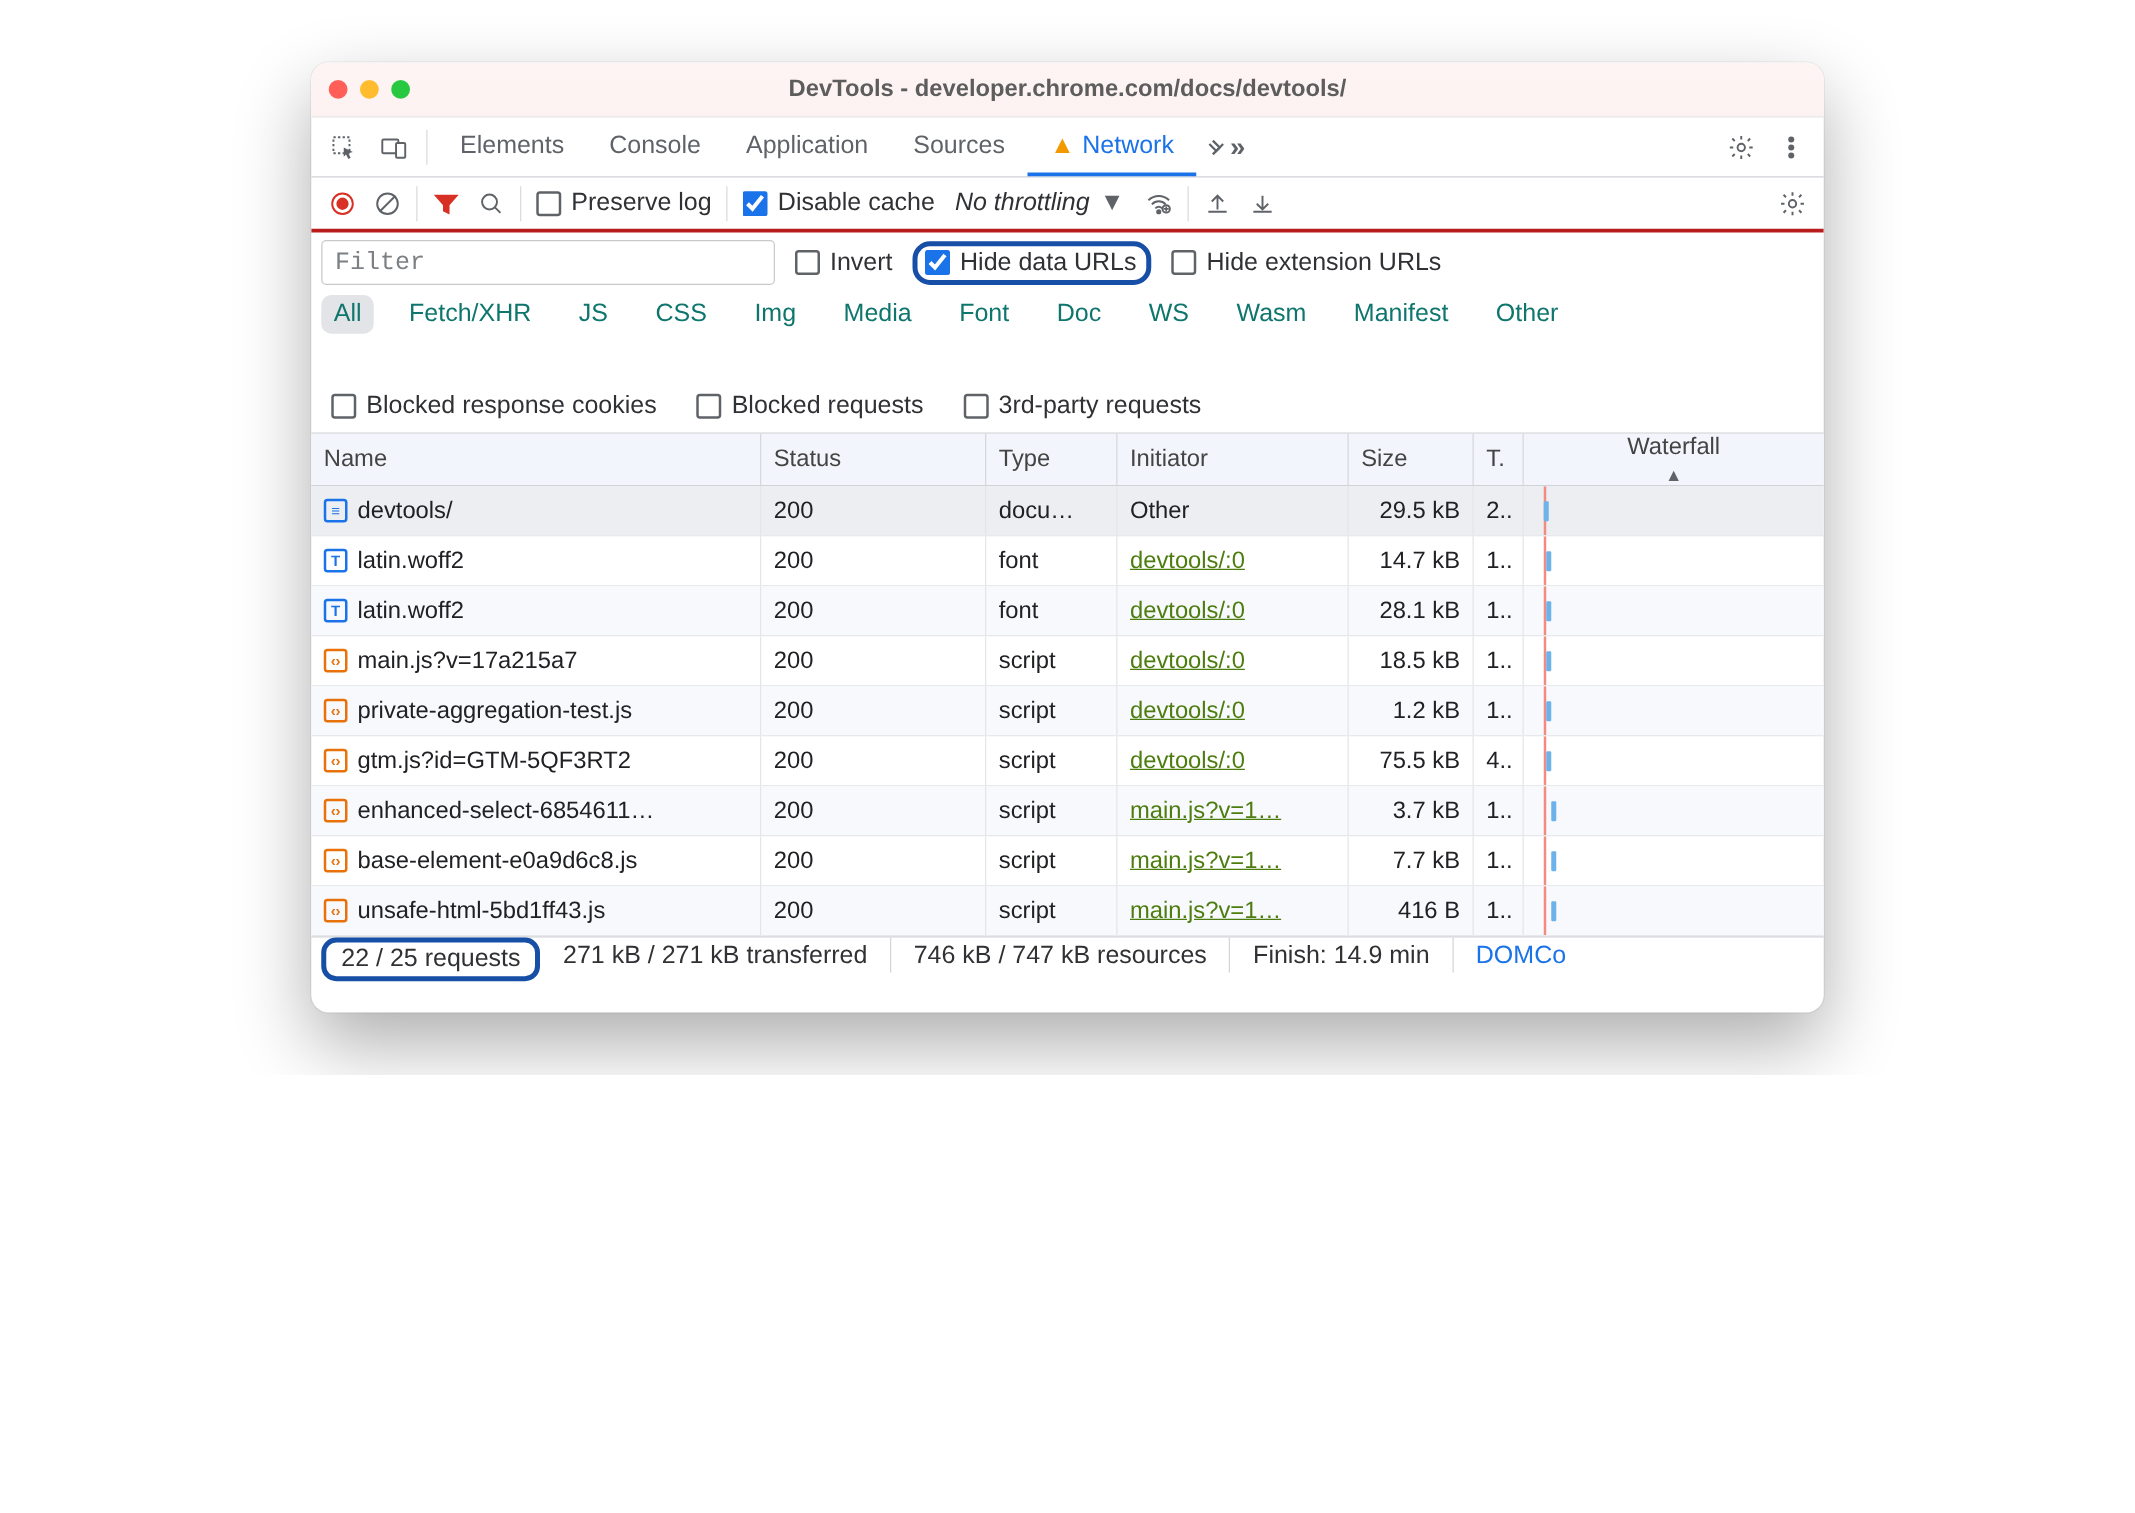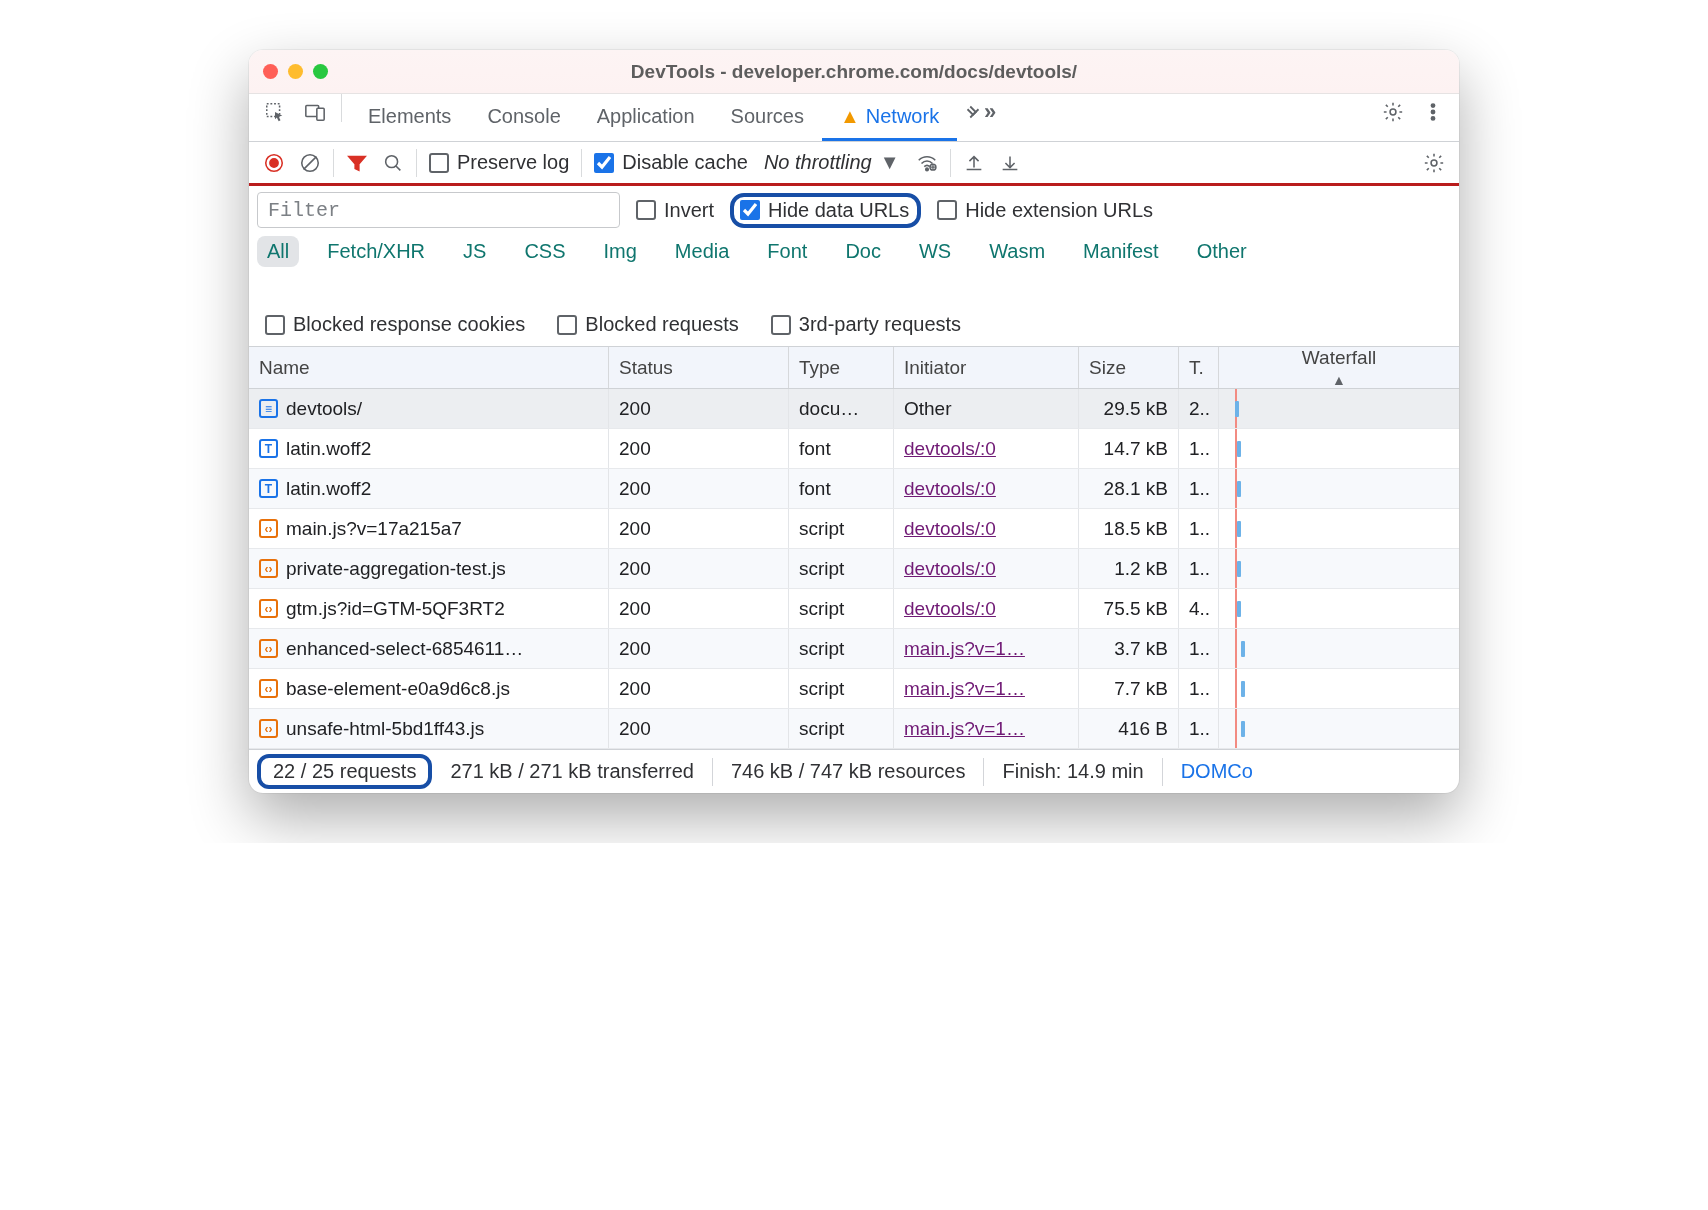--- a/index.html
+++ b/index.html
@@ -30,20 +30,21 @@
     position: relative;
   }
   .traffic { display:flex; gap:10px; }
   .traffic .dot { width:15px; height:15px; border-radius:50%; }
   .dot.red { background:#ff5f57; } .dot.yellow{background:#febc2e;} .dot.green{background:#28c840;}
   .titlebar .title { position:absolute; left:0; right:0; text-align:center; font-size:19px; font-weight:600; color:#5d5d5d; pointer-events:none;}
   
   .tabs-row {
     height: 48px;
     display:flex;
+    align-items:center;
     border-bottom: 1px solid #cfd2d6;
     padding: 0 8px 0 8px;
     gap: 4px;
   }
   .icon-btn {
     width: 36px; height: 36px;
     display:flex; align-items:center; justify-content:center;
     color:#5f6368;
     cursor:pointer; border-radius:4px;
   }
@@ -142,35 +143,35 @@
   .row > div:last-child{border-right:none;}
   .cell-name { gap:8px; }
   .ficon {
     width:19px; height:19px; border:2px solid; border-radius:3px;
     display:flex; align-items:center; justify-content:center;
     font-size:12px; font-weight:700; flex-shrink:0;
   }
   .ficon.doc { border-color:#1a73e8; color:#1a73e8; }
   .ficon.font { border-color:#1a73e8; color:#1a73e8; }
   .ficon.js { border-color:#e8710a; color:#e8710a; }
-  .link { text-decoration: underline; color:#701a75; cursor:pointer; }
+  .link { text-decoration: underline; color:#4d7c0f; cursor:pointer; }
   .cell-size { justify-content:flex-end; }
   .wf {
     position:relative; width:100%; height:100%;
   }
   .wf .redline {
     position:absolute; left:6px; top:0; bottom:0; width:2px; background:#f28b82;
   }
   .wf .bar {
     position:absolute; top:12px; height:16px; width:4px; background:#6db2e8; border-radius:1px;
   }
   
   .statusbar {
-    height:44px; border-top:1px solid #cfd2d6;
-    display:flex; align-items:center; gap:0;
+    height:61px; border-top:1px solid #cfd2d6;
+    display:flex; align-items:flex-start; gap:0;
     font-size:20px; color:#303134; padding:0 4px;
   }
   .statusbar .seg { padding:0 18px; height:28px; display:flex; align-items:center; }
   .statusbar .seg + .seg { border-left:1px solid #d3d5d9; }
   .statusbar .hl { border:4px solid #174ea6; border-radius:12px; padding:2px 12px; margin-left:4px;}
   .statusbar .linkblue { color:#1a73e8; }
   .tbody::-webkit-scrollbar { width:18px; }
   .tbody::-webkit-scrollbar-thumb { background:#c3c5c8; border:4px solid #fff; border-radius:10px; }
 </style>
 </head>

